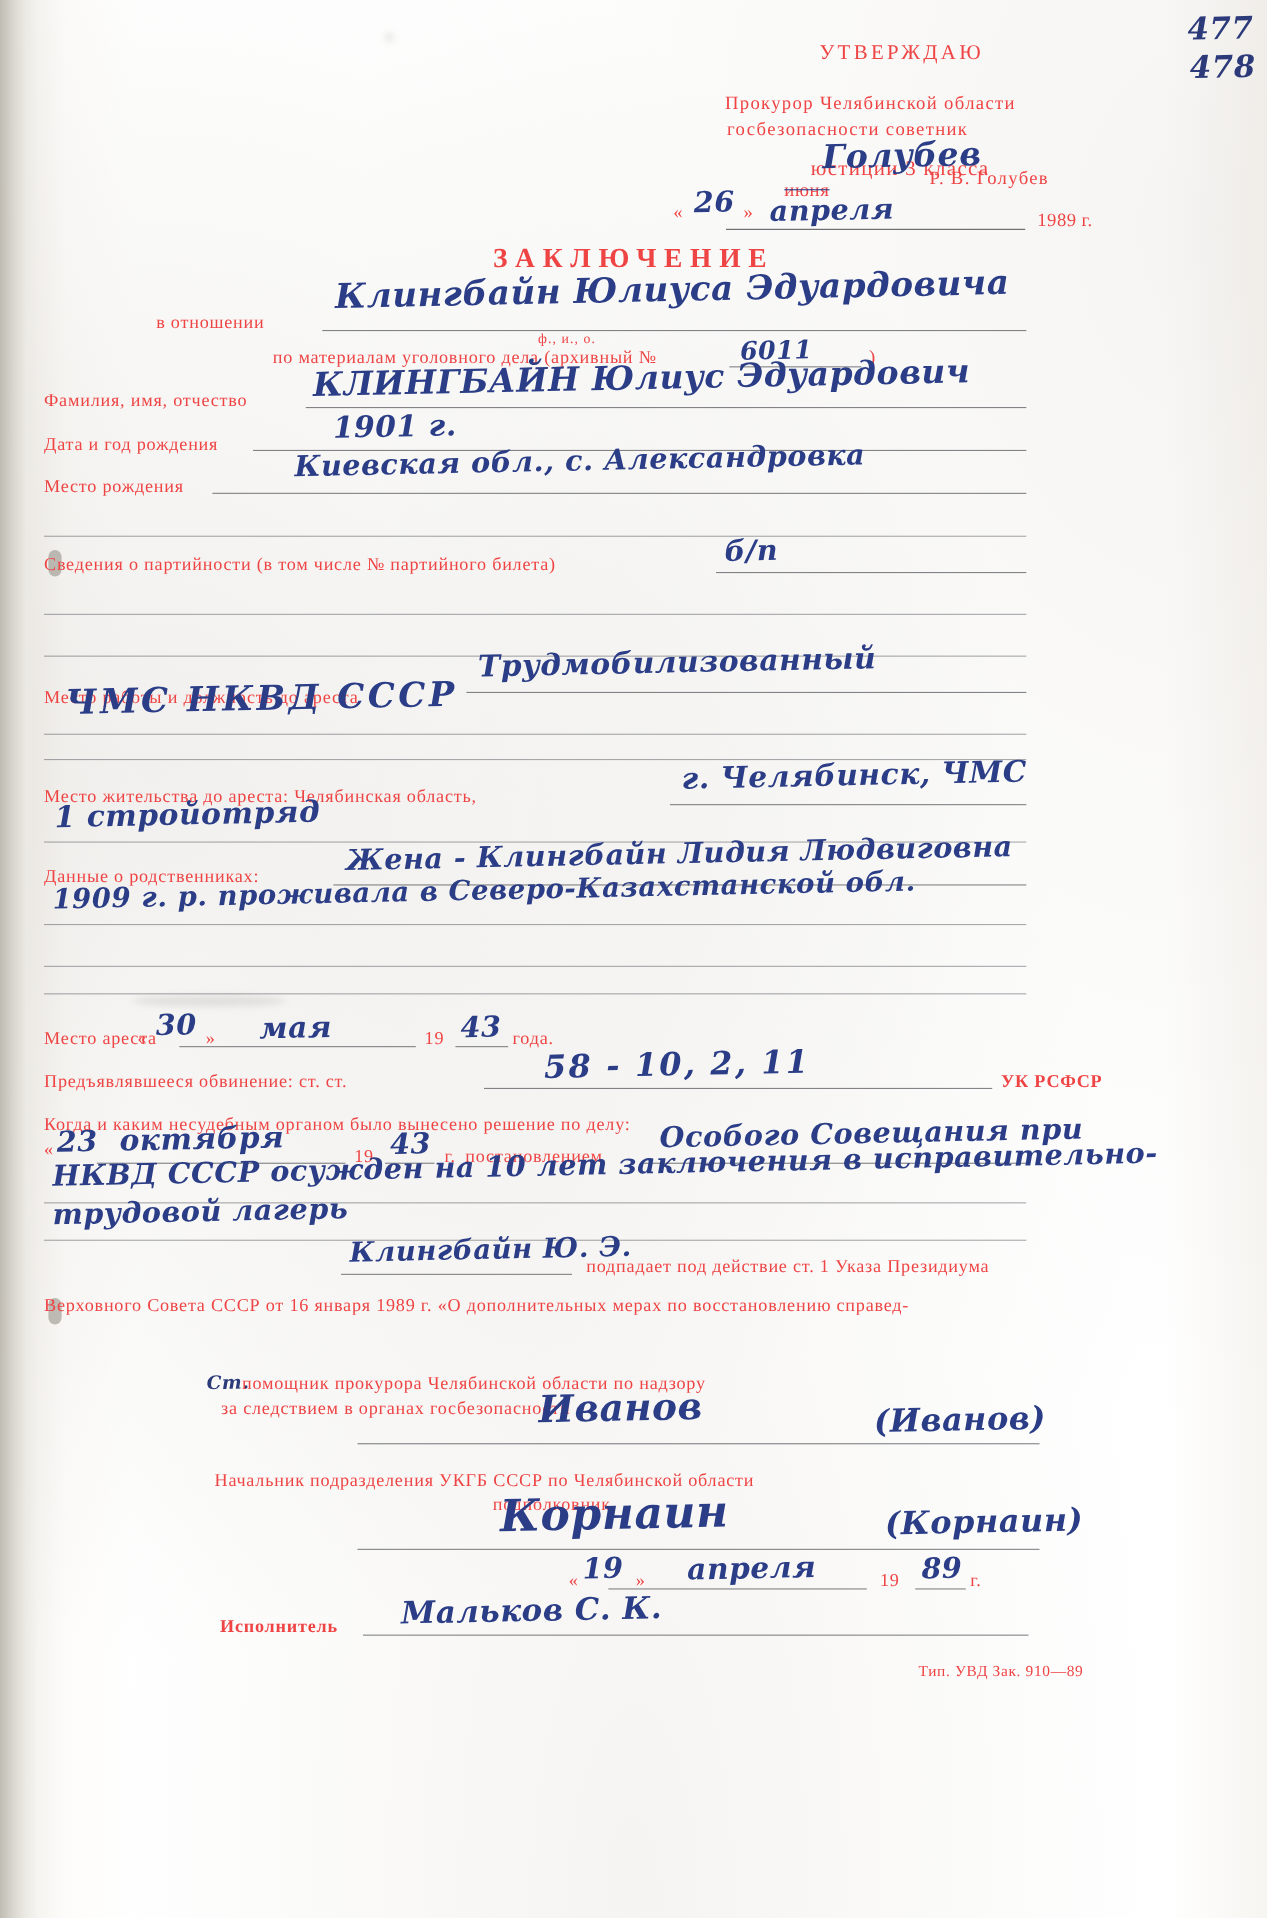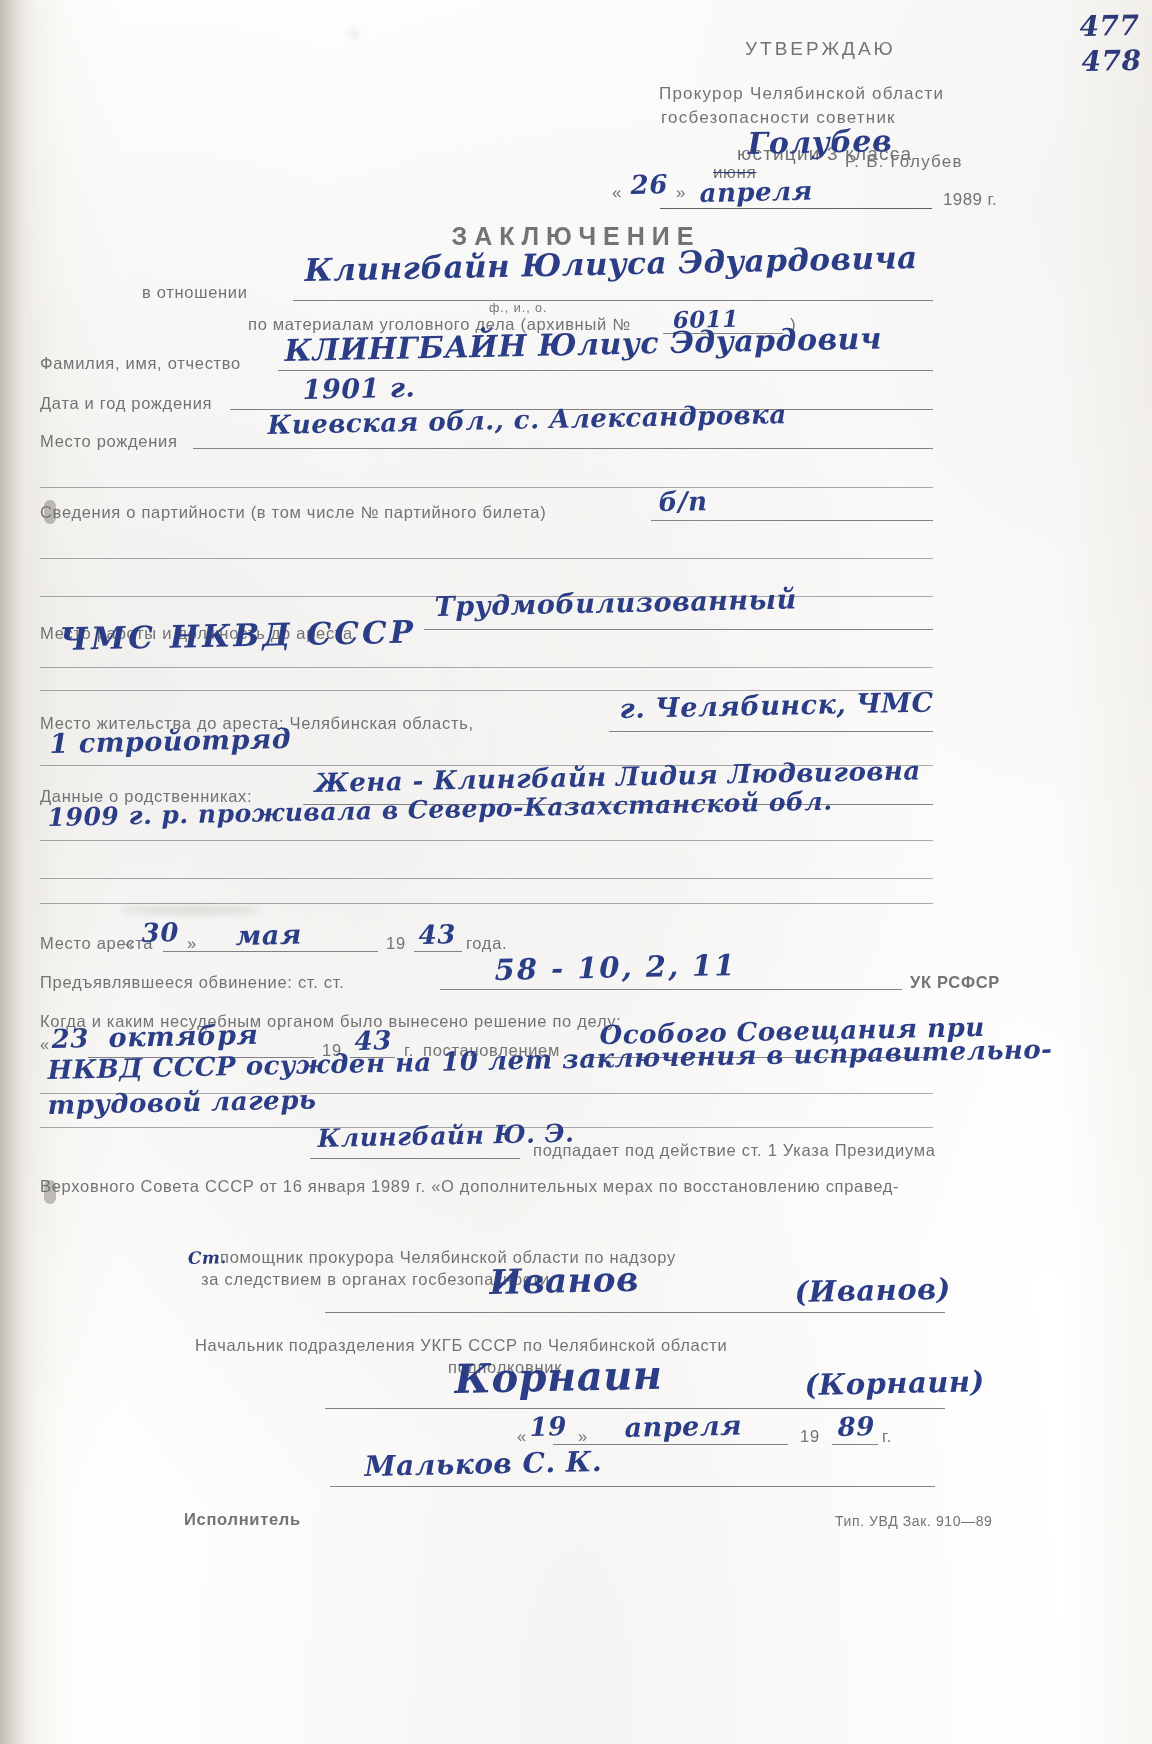--- a/index.html
+++ b/index.html
@@ -51,22 +51,22 @@
   }
 
   .page {
     position: absolute;
     inset: 0;
     padding: 0;
   }
 
   
   .pr { 
-    font-family: Liberation Sans, sans-serif;
-    color: #737373;
+    font-family: Liberation Serif, serif;
+    color: #ef4444;
     letter-spacing: .4px;
   }
   .hw { 
     font-family: "DejaVu Serif", serif;
     font-style: italic;
     color: #2a3d86;
     font-weight: 600;
     letter-spacing: .5px;
     transform: rotate(-1.2deg);
     transform-origin: left bottom;
@@ -227,21 +227,21 @@
   #sd-q1 { top: 1427px; left: 517px;}
   #sd-day { top: 1412px; left: 530px; font-size: 26px;}
   #sd-q2 { top: 1427px; left: 578px;}
   #sd-month { top: 1412px; left: 625px; font-size: 27px;}
   #sd-19 { top: 1427px; left: 800px;}
   #sd-year { top: 1412px; left: 838px; font-size: 26px;}
   #sd-g { top: 1427px; left: 882px;}
   #sd-line1 { top: 1444px; left: 553px; width: 235px;}
   #sd-line2 { top: 1444px; left: 832px; width: 46px;}
 
-  #l-exec { top: 1469px; left: 184px; font-weight: 700; margin-top: 41px;}
+  #l-exec { top: 1469px; left: 200px; font-weight: 700;}
   #v-exec { top: 1450px; left: 365px; font-size: 28px;}
   #exec-line { top: 1486px; left: 330px; width: 605px;}
 
   #footer-note { top: 1513px; left: 835px; font-size: 14px; letter-spacing:.6px;}
 
   
   .smudge {
     position: absolute;
     background: rgba(120,118,110,0.16);
     border-radius: 50%;

